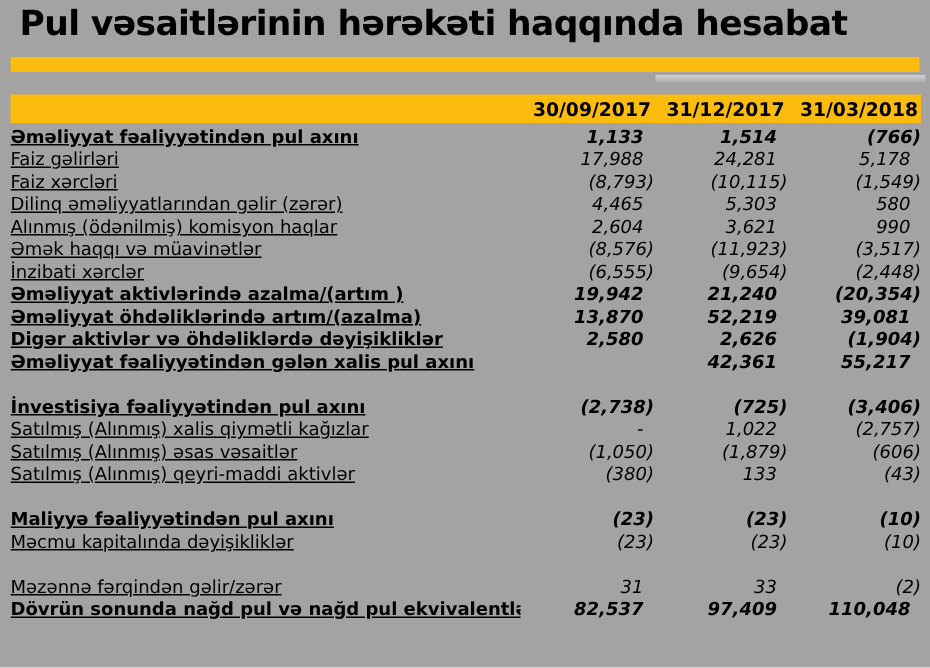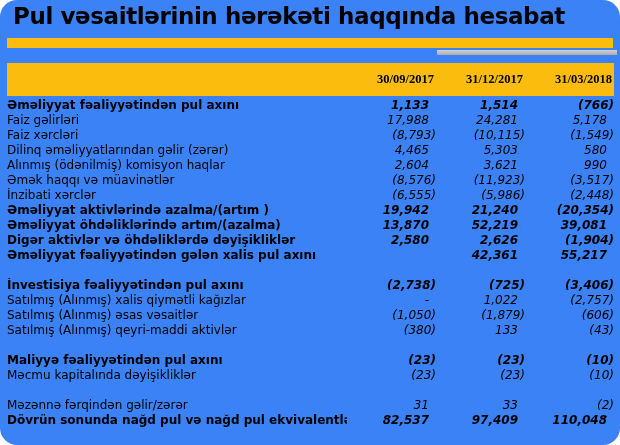--- a/index.html
+++ b/index.html
@@ -1,25 +1,24 @@
 <!DOCTYPE html>
 <html><head>
 <meta charset="utf-8">
 <style>
   * { margin: 0; padding: 0; box-sizing: border-box; }
   html, body { background: #ffffff; }
   .slide {
     position: relative;
     width: 620px;
     height: 445px;
-    background: #3b82f6;
+    background: #a3a3a3;
     overflow: hidden;
     font-family: "DejaVu Sans", "Liberation Sans", sans-serif;
     color: #000000;
-    border-radius: 17px;
   }
   .title {
     position: absolute;
     left: 13px;
     top: 3px;
     font-size: 23px;
     font-weight: bold;
     letter-spacing: -0.4px;
     white-space: nowrap;
     color: #000000;
@@ -42,23 +41,22 @@
   }
   .table {
     position: absolute;
     left: 7px;
     top: 63px;
     width: 607px;
   }
   .header-row {
     display: flex;
     align-items: center;
-    height: 33px;
+    height: 19px;
     background: #FBBC0D;
-    font-family: Liberation Serif, serif;
   }
   .header-row .label-cell { flex: 1; }
   .header-row .val-cell {
     width: 89px;
     text-align: right;
     font-size: 12.5px;
     font-weight: bold;
     padding-right: 2px;
     white-space: nowrap;
   }
@@ -69,20 +67,21 @@
     height: 15px;
     font-size: 12px;
     line-height: 15px;
   }
   .row.gap-before { margin-top: 15px; }
   .row.bold { font-weight: bold; }
   .row .label-cell {
     flex: 1;
     white-space: nowrap;
     overflow: hidden;
+    text-decoration: underline;
   }
   .row .val-cell {
     width: 89px;
     text-align: right;
     white-space: nowrap;
     font-style: italic;
   }
   .row .val-cell.pos { padding-right: 7px; } 
 </style>
 </head>
@@ -135,21 +134,21 @@
         </div>
         <div class="row">
           <div class="label-cell">Əmək haqqı və müavinətlər</div>
           <div class="val-cell">(8,576)</div>
           <div class="val-cell">(11,923)</div>
           <div class="val-cell">(3,517)</div>
         </div>
         <div class="row">
           <div class="label-cell">İnzibati xərclər</div>
           <div class="val-cell">(6,555)</div>
-          <div class="val-cell">(5,986)</div>
+          <div class="val-cell">(9,654)</div>
           <div class="val-cell">(2,448)</div>
         </div>
         <div class="row bold">
           <div class="label-cell">Əməliyyat aktivlərində azalma/(artım )</div>
           <div class="val-cell pos">19,942</div>
           <div class="val-cell pos">21,240</div>
           <div class="val-cell">(20,354)</div>
         </div>
         <div class="row bold">
           <div class="label-cell">Əməliyyat öhdəliklərində artım/(azalma)</div>

